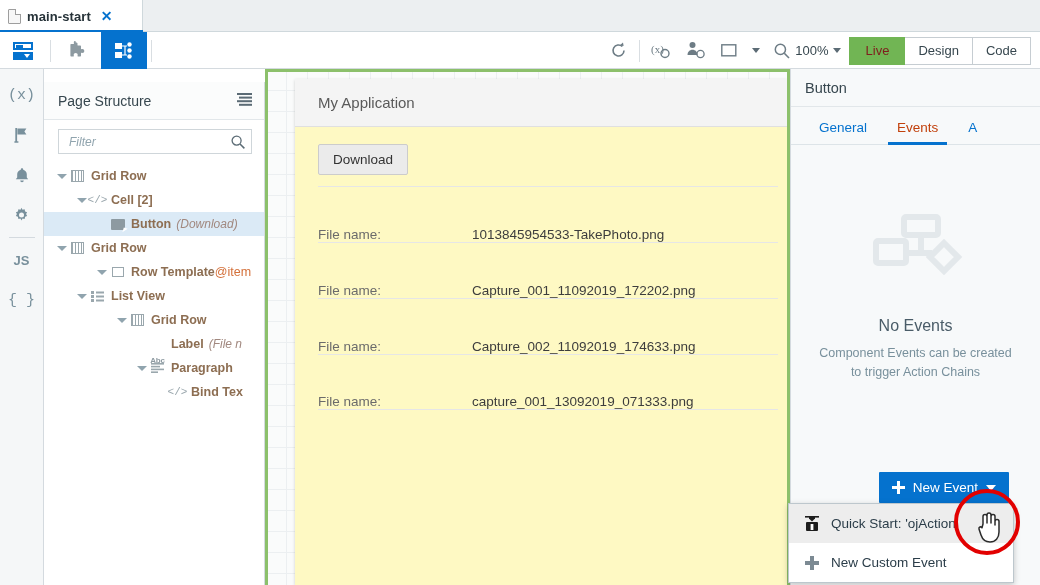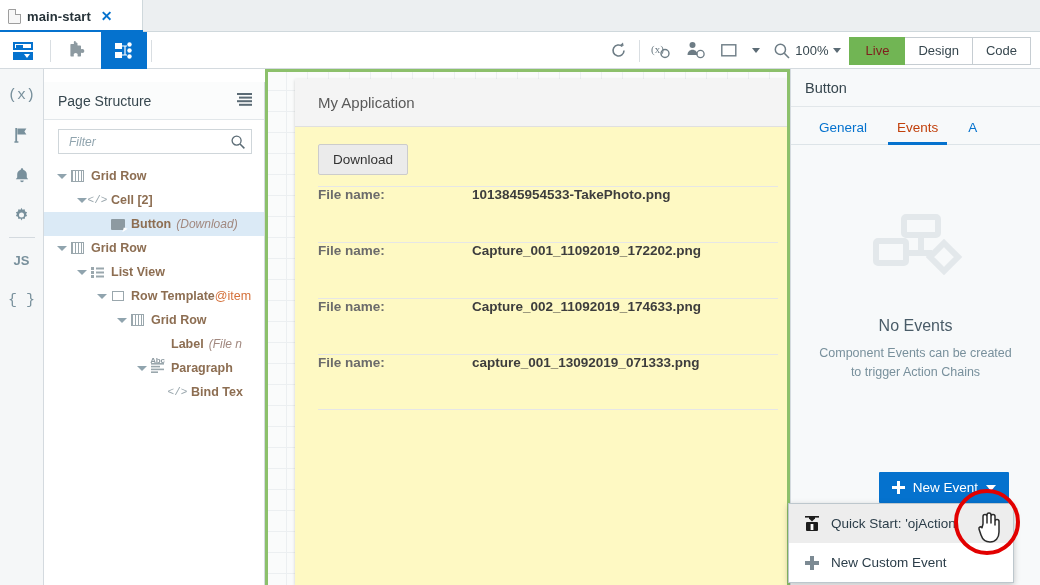--- a/index.html
+++ b/index.html
@@ -217,21 +217,21 @@
   .app-title { font-size: 15px; color: #5a5a5a; }
   .app-body { padding: 12px 0 0 0; }
   .dl-wrap { padding: 5px 0 11px 23px; }
   .dl-btn {
     display: inline-flex; align-items: center; justify-content: center;
     height: 31px; padding: 0 14px; font-size: 13.5px; color: #333333;
     background: #ebebeb; border: 1px solid #cccccc; border-radius: 2px;
   }
   .frow {
     height: 56px; border-top: 1px solid #e6e6e6;
-    display: flex; align-items: flex-start; margin: 0 9px 0 23px; font-weight: bold;
+    display: flex; align-items: flex-end; margin: 0 9px 0 23px;
   }
   .fk { width: 154px; font-size: 13.5px; color: #6b6b6b; }
   .fv { font-size: 13.5px; color: #3d3d3d; }
   .frow.last { border-bottom: 1px solid #e6e6e6; }
 
   
   .props {
     position: absolute; left: 790px; top: 69px; width: 250px; height: 516px;
     background: #f7f9fa; border-left: 1px solid #d4dadf;
   }
@@ -484,46 +484,46 @@
           <span style="display:inline-block;width:12px;flex:0 0 auto"></span>
           <span class="tw">
             <i></i>
           </span>
           <span class="ticon">
             <span class="ico-grid"></span>
           </span>
           <span class="tlabel">Grid Row</span>
         </div>
         <div class="trow">
+          <span style="display:inline-block;width:52px;flex:0 0 auto"></span>
+          <span class="tw">
+            <i></i>
+          </span>
+          <span class="ticon">
+            <span class="ico-rowtpl"></span>
+          </span>
+          <span class="tlabel">Row Template</span>
+          <span class="torange">@item</span>
+        </div>
+        <div class="trow">
           <span style="display:inline-block;width:32px;flex:0 0 auto"></span>
           <span class="tw">
             <i></i>
           </span>
           <span class="ticon">
             <svg class="ico-list" viewBox="0 0 13 11">
               <rect x="0" y="0" width="3" height="3" fill="#9aa7ad"></rect>
               <rect x="0" y="4" width="3" height="3" fill="#9aa7ad"></rect>
               <rect x="0" y="8" width="3" height="3" fill="#9aa7ad"></rect>
               <rect x="5" y="0.5" width="8" height="2" fill="#9aa7ad"></rect>
               <rect x="5" y="4.5" width="8" height="2" fill="#9aa7ad"></rect>
               <rect x="5" y="8.5" width="8" height="2" fill="#9aa7ad"></rect>
             </svg>
           </span>
           <span class="tlabel">List View</span>
-        </div>
-        <div class="trow">
-          <span style="display:inline-block;width:52px;flex:0 0 auto"></span>
-          <span class="tw">
-            <i></i>
-          </span>
-          <span class="ticon">
-            <span class="ico-rowtpl"></span>
-          </span>
-          <span class="tlabel">Row Template</span>
-          <span class="torange">@item</span>
         </div>
         <div class="trow">
           <span style="display:inline-block;width:72px;flex:0 0 auto"></span>
           <span class="tw">
             <i></i>
           </span>
           <span class="ticon">
             <span class="ico-grid"></span>
           </span>
           <span class="tlabel">Grid Row</span>

